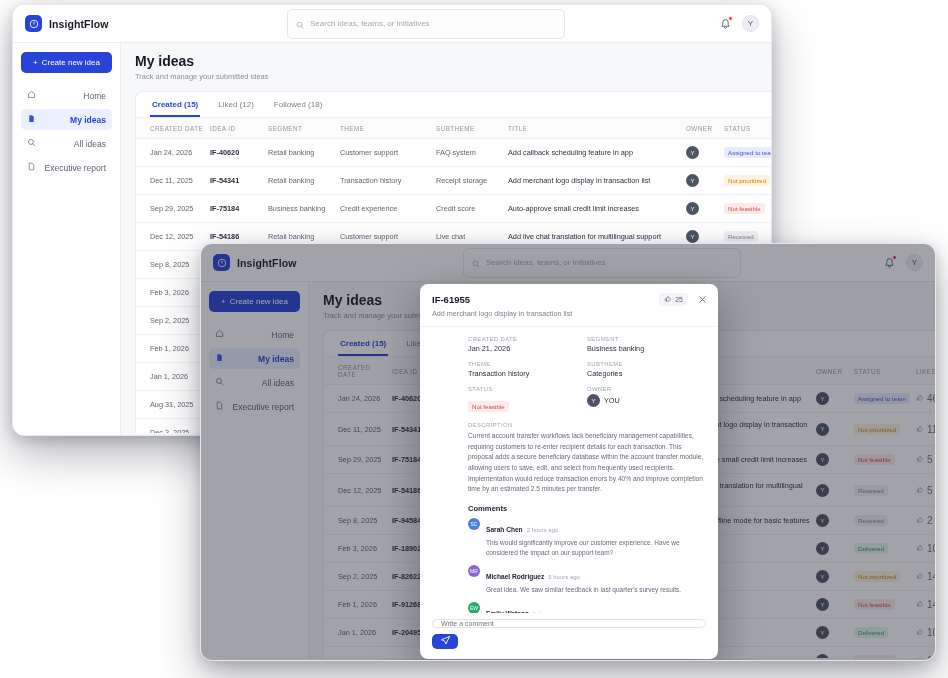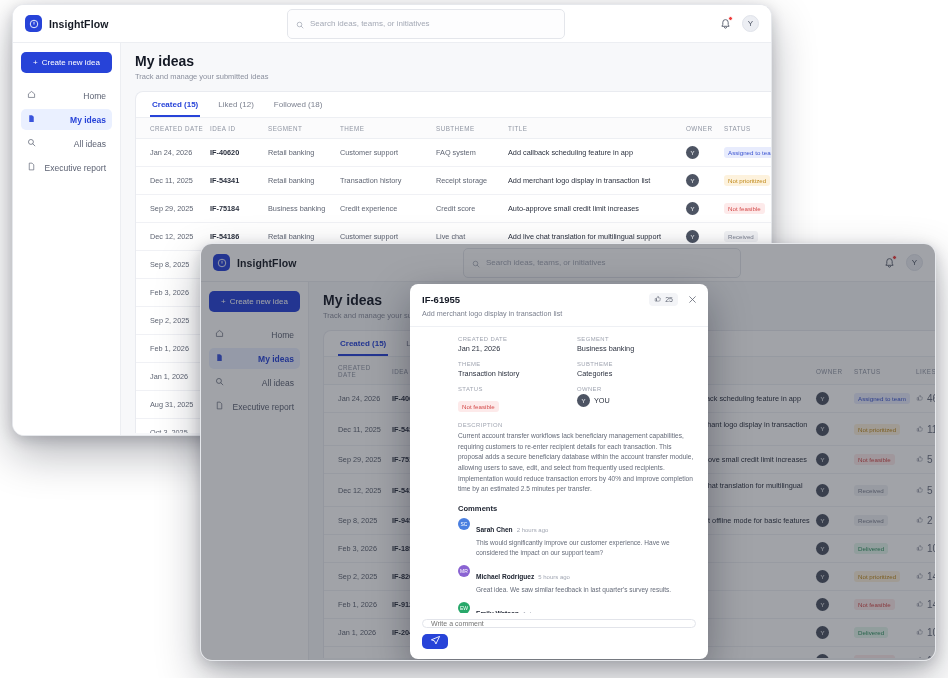--- a/index.html
+++ b/index.html
@@ -129,21 +129,21 @@
   .cellicon { display: inline-flex; align-items: flex-end; gap: 3px; font-size: 10px; color: #6b7180; }
 
   
   .dim {
     position: absolute; inset: 0; background: rgba(32,36,48,.42);
     pointer-events: none;
   }
 
   
   .modal {
-    position: absolute; left: 209px; top: 40px;
+    position: absolute; left: 219px; top: 40px;
     width: 298px; height: 375px;
     background: #fff; border-radius: 8px;
     box-shadow: 0 14px 40px rgba(8,12,26,.35);
     display: flex; flex-direction: column; overflow: hidden;
   }
   .modal-head { padding: 10px 12px 8px; border-bottom: 1px solid #eef0f4; position: relative; }
   .modal-id { font-size: 9.5px; font-weight: bold; color: #141925; }
   .modal-title { font-size: 7.2px; color: #7c818f; margin-top: 4px; }
   .modal-like {
     position: absolute; right: 30px; top: 9px;
@@ -401,21 +401,21 @@
                   <td>Retail banking</td>
                   <td></td>
                   <td></td>
                   <td class="title"></td>
                   <td>
                     <span class="ownerdot">Y</span>
                   </td>
                   <td><span class="badge b-notfeas">Not feasible</span></td>
                 </tr>
                 <tr>
-                  <td>Oct 3, 2025</td>
+                  <td>Dec 3, 2025</td>
                   <td class="id">IF-16000</td>
                   <td>Business banking</td>
                   <td></td>
                   <td></td>
                   <td class="title">uthentication</td>
                   <td>
                     <span class="ownerdot">Y</span>
                   </td>
                   <td><span class="badge b-delivered">Delivered</span></td>
                 </tr>

